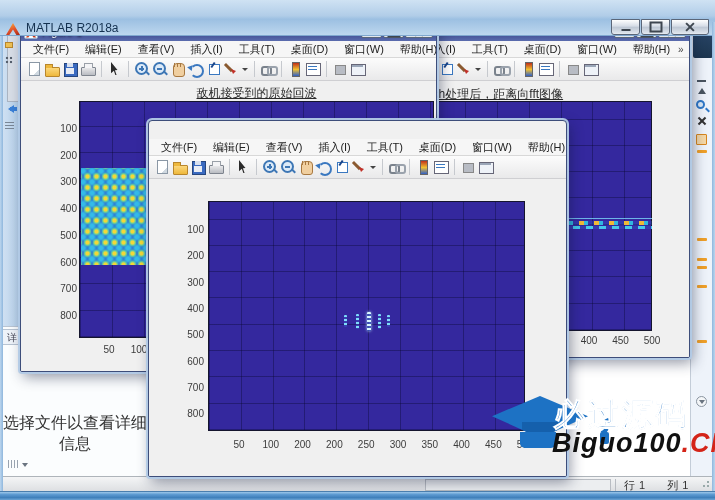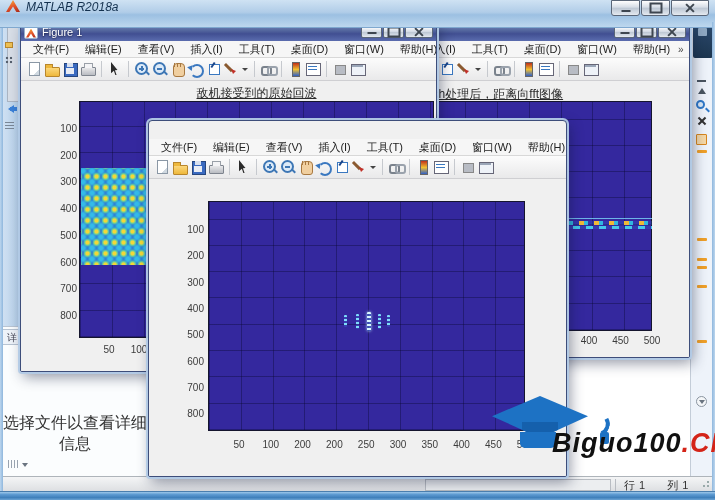--- a/index.html
+++ b/index.html
@@ -1,22 +1,22 @@
 <!DOCTYPE html>
 <html><head>
 <meta charset="utf-8">
 <style>
   html,body{margin:0;padding:0;background:#444;}
   *{box-sizing:border-box;font-family:"Liberation Sans","DejaVu Sans",sans-serif;}
   .screen{position:relative;width:715px;height:500px;background:#fff;overflow:hidden;box-shadow:0 0 0 1px #2a4a6a;}
 
   
-  .mw-titlebar{position:absolute;left:0;top:0;width:715px;height:28px;
+  .mw-titlebar{position:absolute;left:0;top:0;width:715px;height:36px;
     background:linear-gradient(180deg,#cfe2f3 0%,#b1cde8 45%,#9cc0e2 55%,#bdd7ee 100%);
-    border-bottom:1px solid #7fa8cf;display:flex;align-items:flex-start;padding:0 6px;z-index:5;font-style:italic;}
+    border-bottom:1px solid #7fa8cf;display:flex;align-items:flex-end;padding:0 6px;z-index:5;}
   .mw-title{font-size:12px;color:#14314f;margin-left:6px;flex:0 0 auto;}
   .mw-spacer{flex:1;}
   .mlogo{width:14px;height:12px;background:linear-gradient(160deg,#f7a63c 10%,#e2512a 55%,#a82a18);
     clip-path:polygon(50% 0,100% 100%,74% 100%,50% 55%,24% 100%,0 100%);}
   .figico{width:14px;height:13px;background:#fff;border-radius:2px;border:1px solid #9ab0cc;
     display:flex;align-items:flex-end;justify-content:center;overflow:hidden;}
   .figico .mlogo{width:10px;height:9px;}
   .wc-group{display:flex;align-items:flex-start;}
   .wc{width:24px;height:14px;border:1px solid #5a6678;border-radius:0 0 3px 3px;position:relative;margin-left:1px;
     background:linear-gradient(180deg,#fefefe,#d5dce6 45%,#bcc6d3 50%,#e2e8ef);box-shadow:inset 0 0 1px #fff;}
@@ -430,16 +430,17 @@
       <span class="tick ytick" style="left: 25px; width: 30px; top: 234.5px;">600</span>
       <span class="tick ytick" style="left: 25px; width: 30px; top: 260.8px;">700</span>
       <span class="tick ytick" style="left: 25px; width: 30px; top: 287.1px;">800</span>
     </div>
 
   <div class="watermark">
     <span class="cap-board"></span>
     <span class="cap-base"></span>
     <span class="cap-tassel"></span>
     <span class="cap-knot"></span>
+    <span class="wm-line1">必过源码</span>
     <span class="wm-line2"><span>Biguo100</span><span class="wm-suffix">.CN</span></span>
   </div>
 
 </div>
 
 </body></html>

